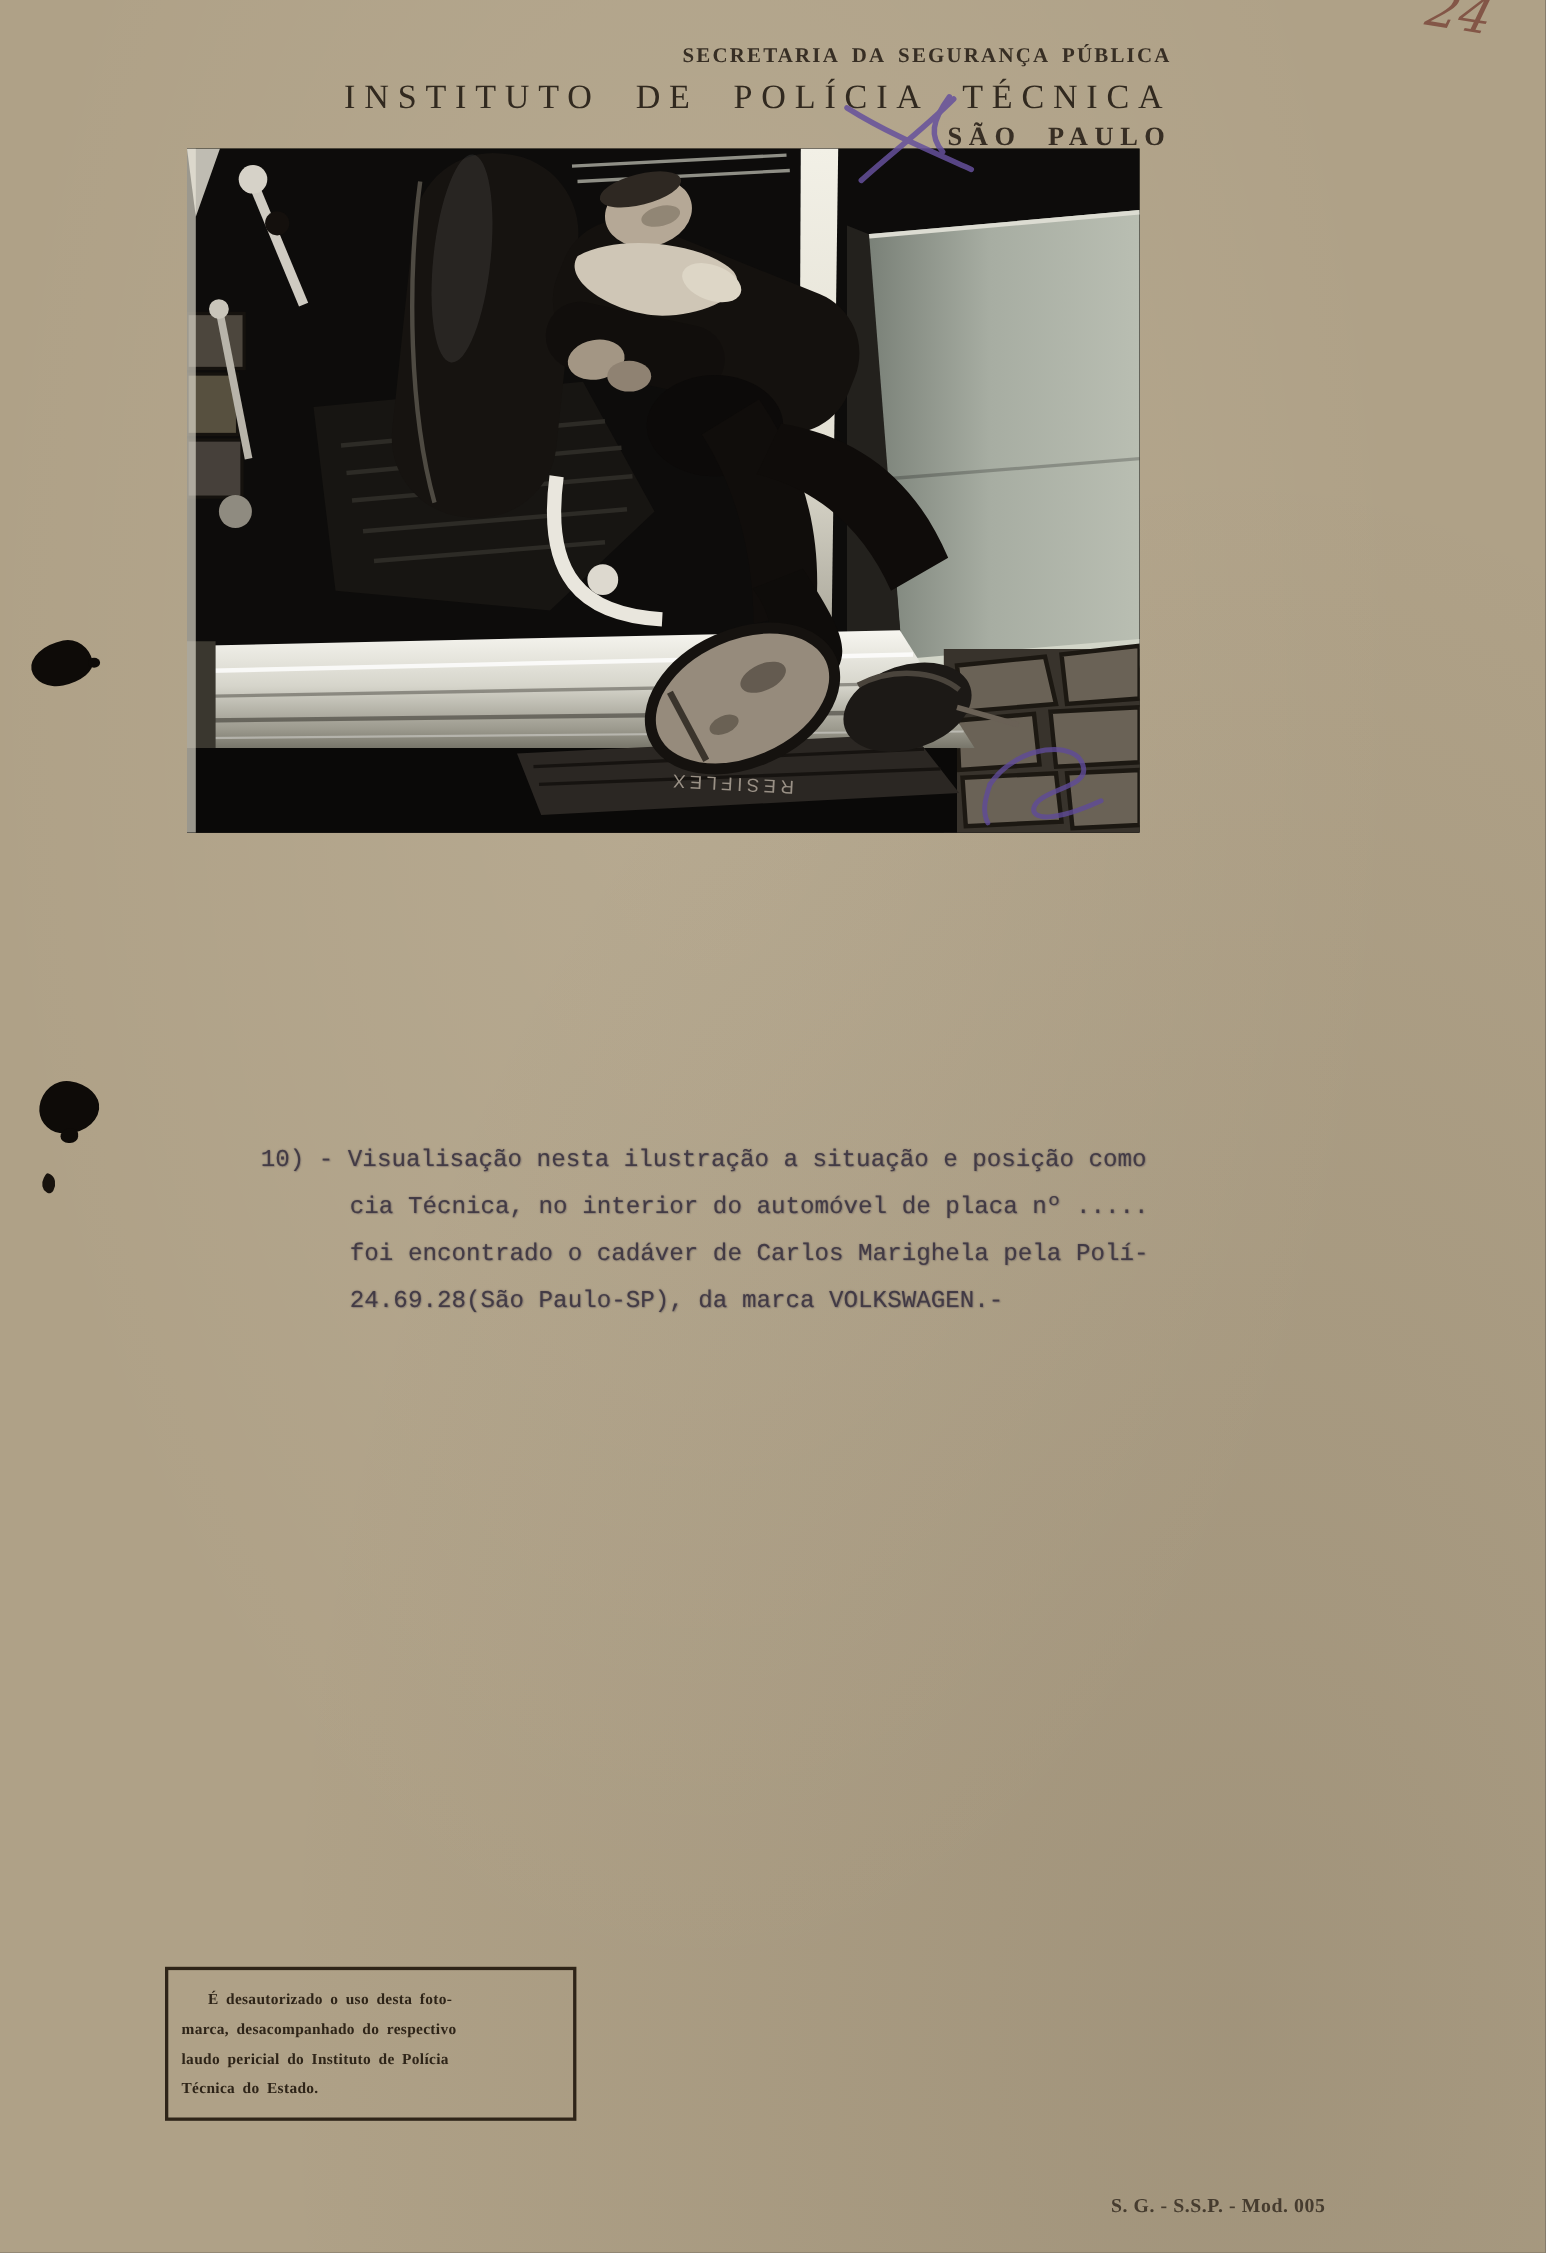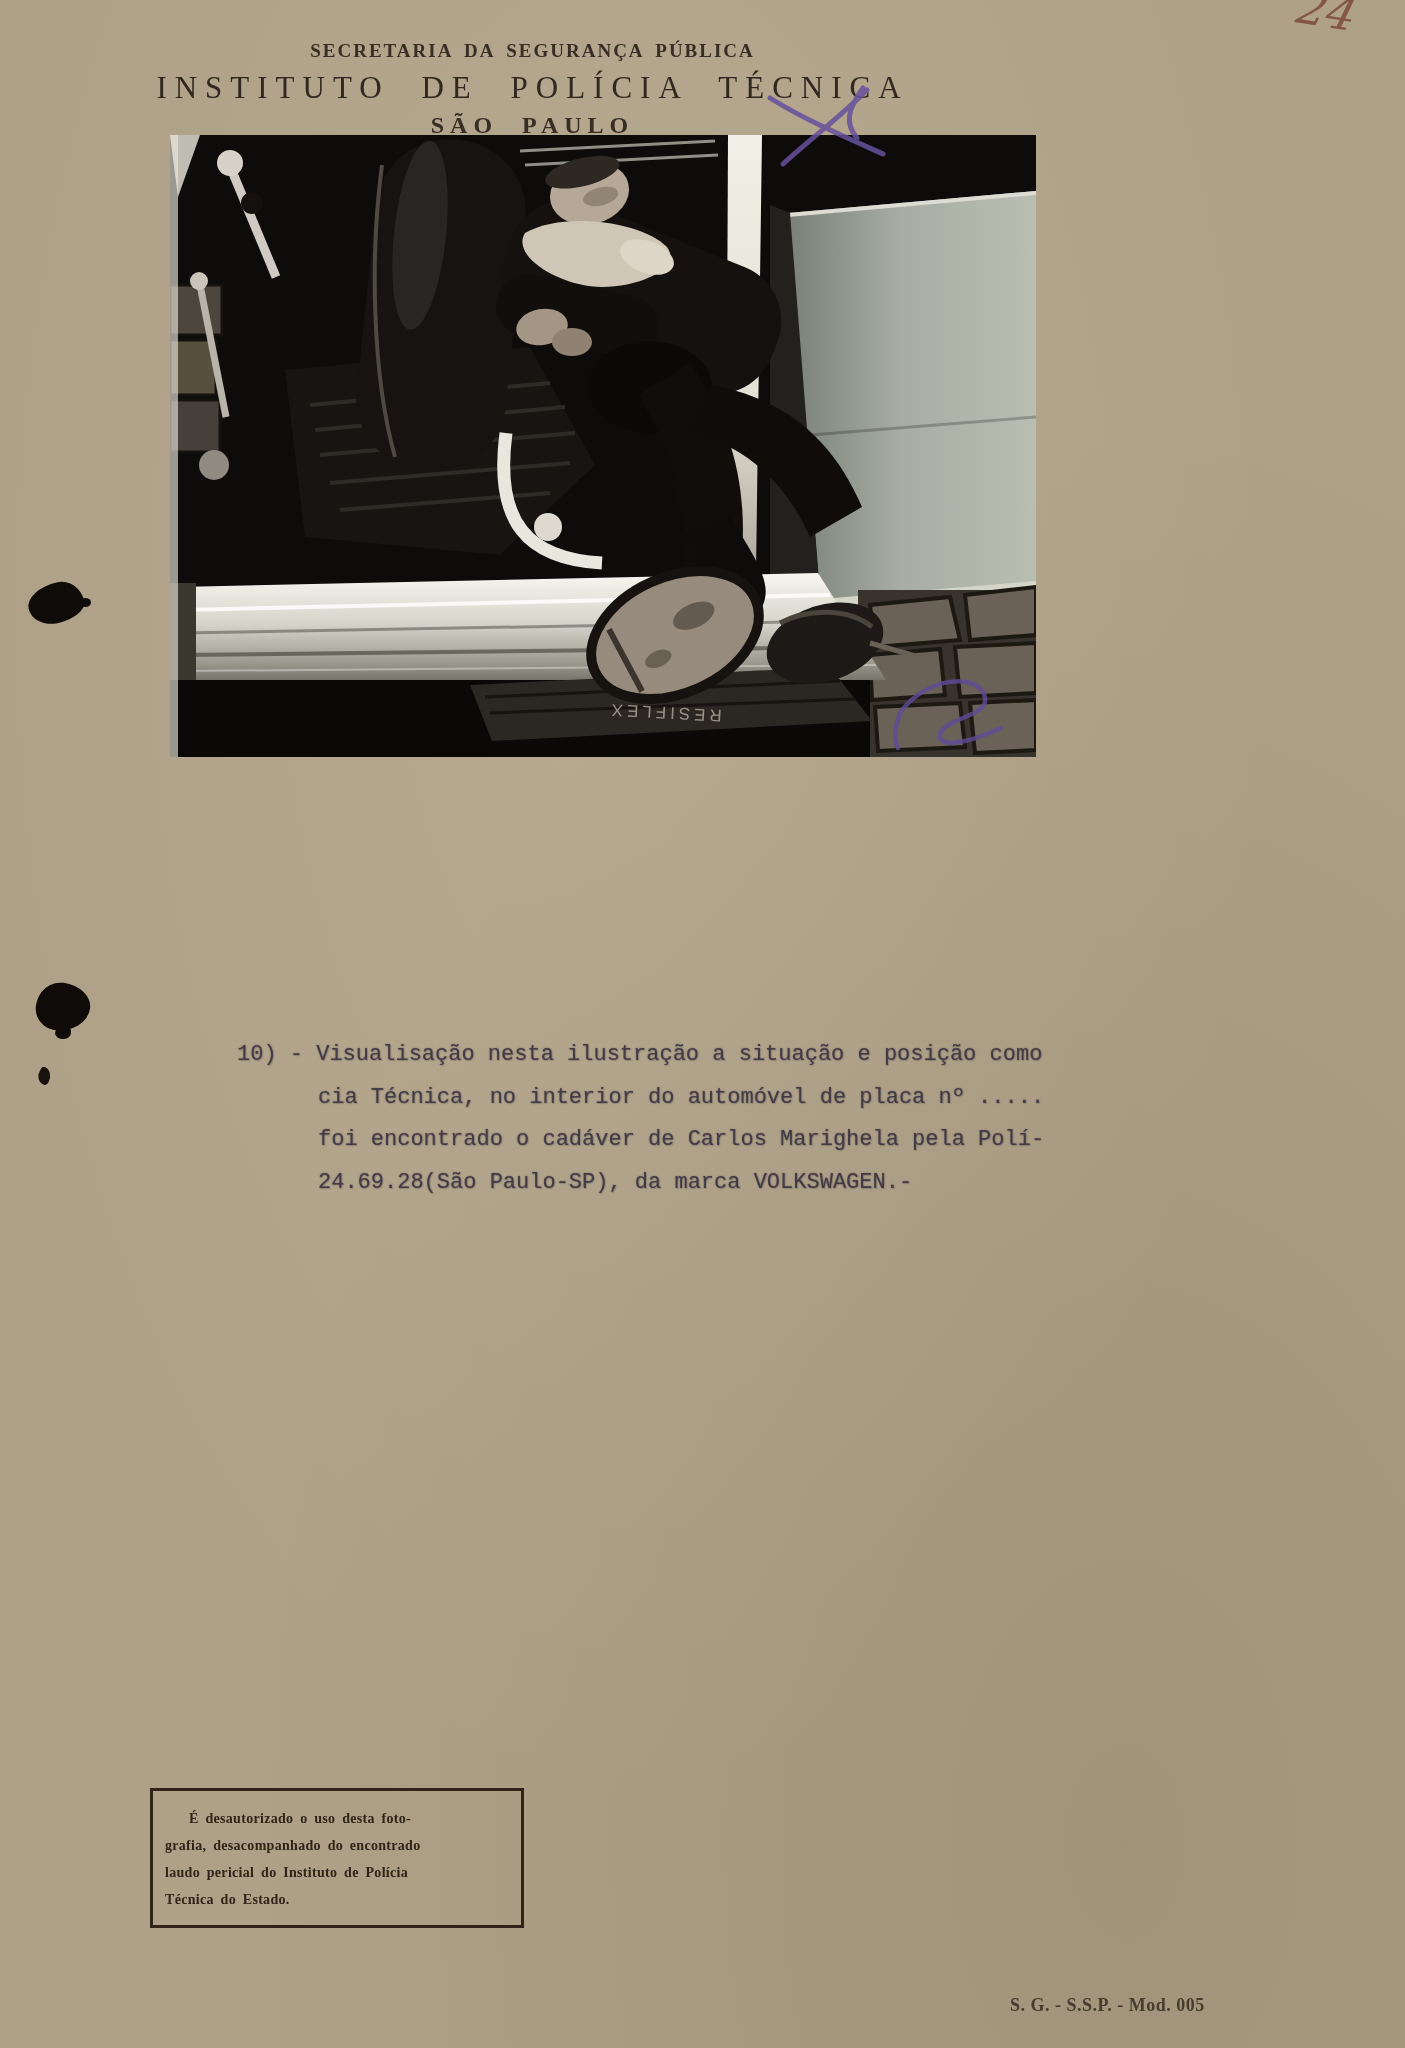--- a/index.html
+++ b/index.html
@@ -5,21 +5,21 @@
   html,body{margin:0;padding:0;background:#6b645a;}
   .page{
     position:relative; width:1405px; height:2048px; overflow:hidden;
     background:
       radial-gradient(ellipse at 45% 30%, rgba(255,250,235,0.10), rgba(0,0,0,0) 60%),
       radial-gradient(ellipse at 80% 90%, rgba(60,50,35,0.12), rgba(0,0,0,0) 55%),
       #afa187;
     font-family:"Liberation Serif", serif;
   }
   
-  .header{position:absolute; left:0; top:40px; width:1065px; text-align:center; color:#372e24;}
+  .header{position:absolute; left:0; top:40px; width:1065px; text-align:right; color:#372e24;}
   .hdr1{font-size:19px; font-weight:bold; letter-spacing:2px; word-spacing:5px;}
   .hdr2{font-size:31px; font-weight:normal; letter-spacing:8px; word-spacing:16px; margin-top:8px; color:#31291f;}
   .hdr3{font-size:24px; font-weight:bold; letter-spacing:6px; word-spacing:12px; margin-top:6px;}
   
   .pagenum{
     position:absolute; left:1298px; top:-16px; font-size:46px; color:#7c4a3c;
     font-style:italic; transform:rotate(9deg) skewX(-6deg); opacity:.85;
     font-family:"DejaVu Serif", serif;
   }
   
@@ -243,20 +243,20 @@
 
   <div class="caption">
     <div>10) - Visualisação nesta ilustração a situação e posição como</div>
     <div class="cont">cia Técnica, no interior do automóvel de placa nº .....</div>
     <div class="cont">foi encontrado o cadáver de Carlos Marighela pela Polí-</div>
     <div class="cont">24.69.28(São Paulo-SP), da marca VOLKSWAGEN.-</div>
   </div>
 
   <div class="stamp">
     <div class="s1">É desautorizado o uso desta foto-</div>
-    <div>grafia, desacompanhado do encontrado</div>
+    <div>marca, desacompanhado do respectivo</div>
     <div>laudo pericial do Instituto de Polícia</div>
     <div>Técnica do Estado.</div>
   </div>
 
   <div class="footer-mod">S. G. - S.S.P. - Mod. 005</div>
 
 </div>
 
 </body></html>

